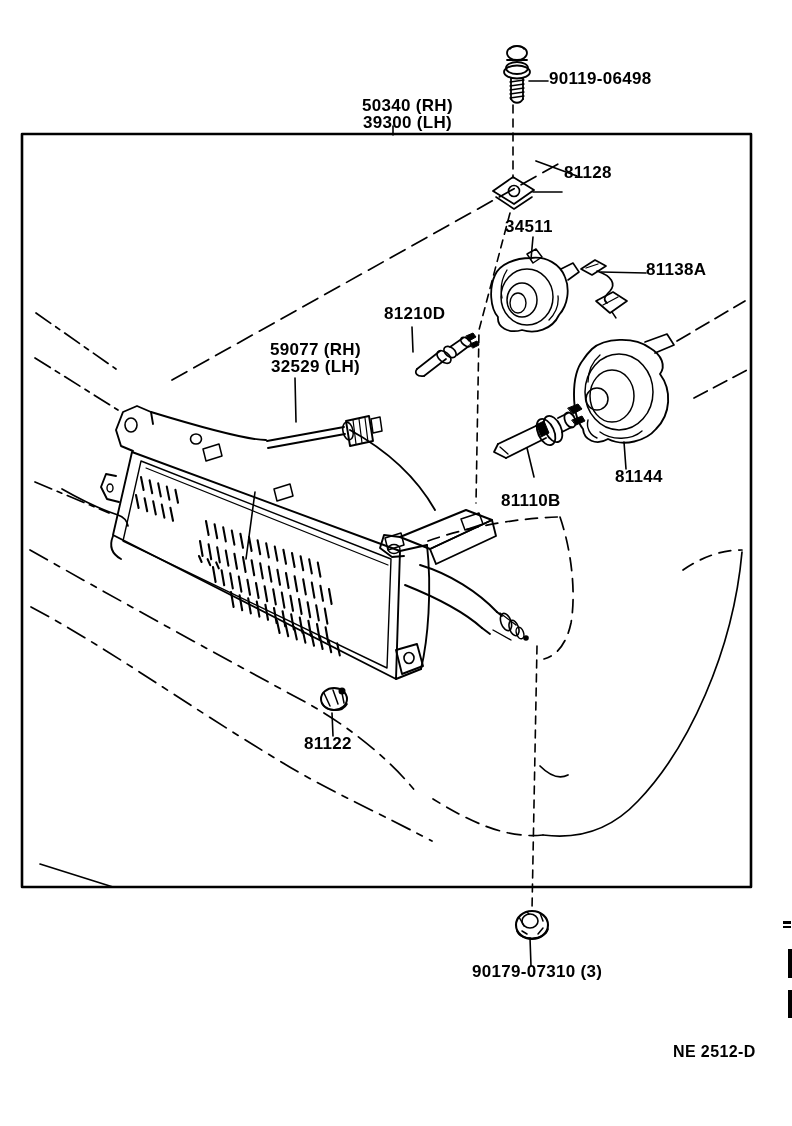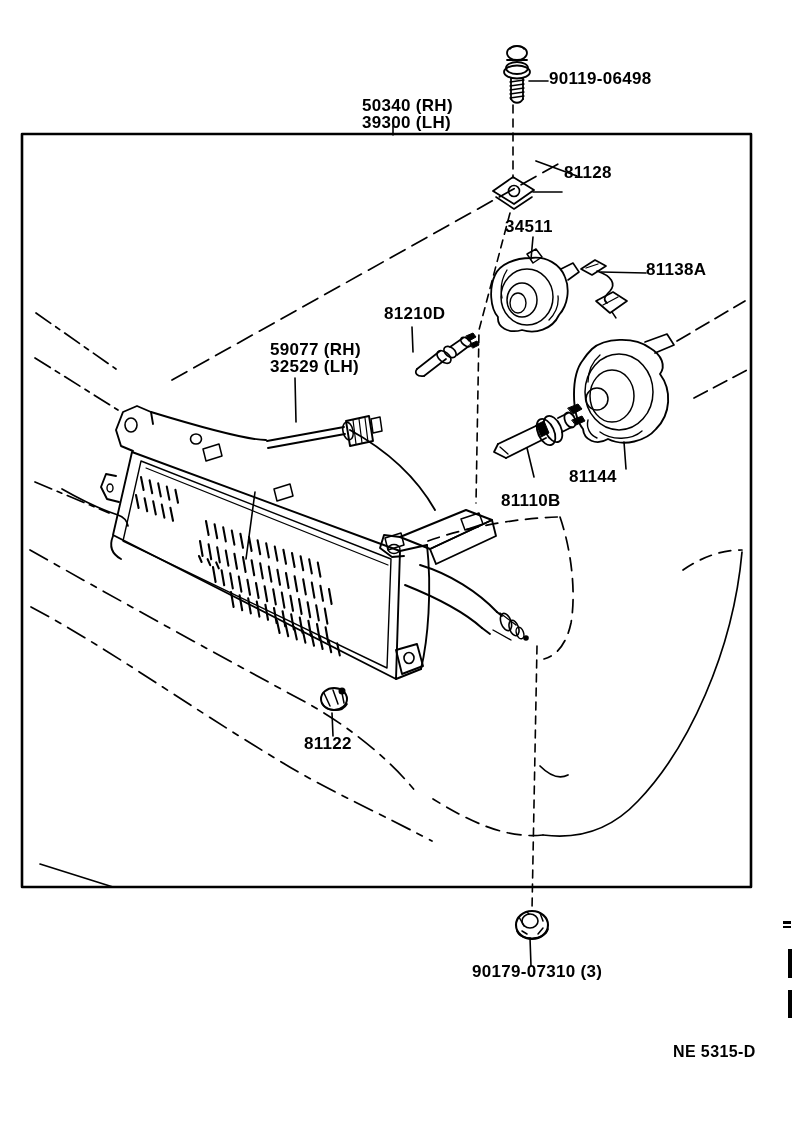--- a/index.html
+++ b/index.html
@@ -1,17 +1,17 @@
 <!DOCTYPE html>
 <html><head>
 <meta charset="utf-8">
 <style>
   html,body{margin:0;padding:0;background:#fff;}
   .stage{position:relative;width:792px;height:1126px;background:#fff;overflow:hidden;
-         font-family:"Liberation Sans","DejaVu Sans",sans-serif;}
+         font-family:"Liberation Sans","DejaVu Sans",sans-serif;text-align:center;}
   .stage svg{position:absolute;left:0;top:0;}
   .callout{position:absolute;color:#000;font-weight:bold;font-size:17px;line-height:18px;
            letter-spacing:.3px;white-space:nowrap;}
   .callout span{display:block;}
   .figcode{position:absolute;color:#000;font-weight:bold;font-size:16px;letter-spacing:.4px;white-space:nowrap;}
 </style>
 </head>
 <body>
 
 <div class="stage">
@@ -231,25 +231,25 @@
 <div class="callout" style="left:384px;top:305px">
       <span>81210D</span>
     </div>
 <div class="callout" style="left:270px;top:341px;line-height:17px">
       <span>59077 (RH)</span>
       <span>32529 (LH)</span>
     </div>
 <div class="callout" style="left:501px;top:492px">
       <span>81110B</span>
     </div>
-<div class="callout" style="left:569px;top:468px">
+<div class="callout" style="left:615px;top:468px">
       <span>81144</span>
     </div>
 <div class="callout" style="left:304px;top:735px">
       <span>81122</span>
     </div>
 <div class="callout" style="left:472px;top:963px">
       <span>90179-07310 (3)</span>
     </div>
 
-<div class="figcode" style="left:673px;top:1043px">NE 5315-D</div>
+<div class="figcode" style="left:673px;top:1043px">NE 2512-D</div>
 
 </div>
 
 </body></html>

